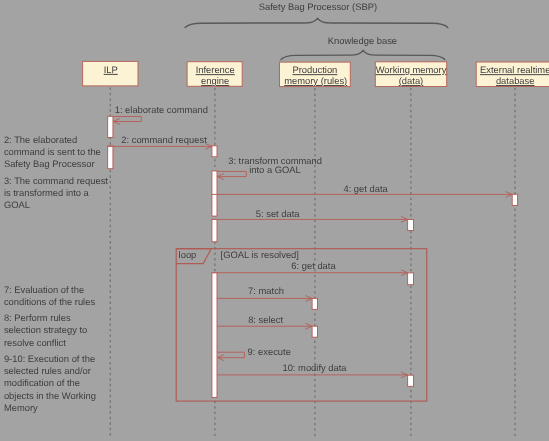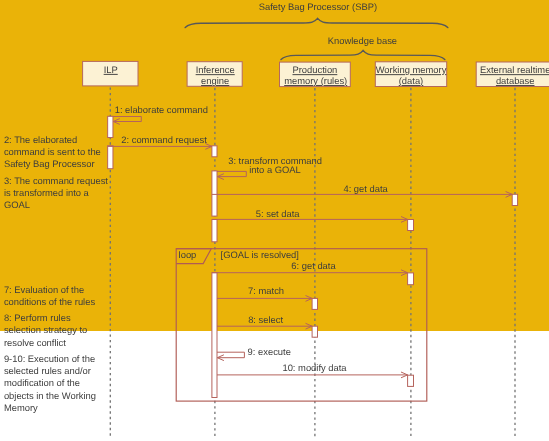--- a/index.html
+++ b/index.html
@@ -1,21 +1,21 @@
 <!DOCTYPE html>
 <html><head>
 <meta charset="utf-8">
 <title>Safety Bag Processor sequence diagram</title>
 <style>
   html,body{margin:0;padding:0;background:#ffffff;}
   body{width:549px;height:441px;overflow:hidden;
        font-family:"Liberation Sans",sans-serif;color:#3d3d3d;
        -webkit-font-smoothing:antialiased;
        text-rendering:geometricPrecision;}
-  #stage{position:relative;width:549px;height:331px;background:#eab308;}
+  #stage{position:relative;width:549px;height:441px;background:#a3a3a3;}
   svg#diagram{position:absolute;left:0;top:0;display:block;}
   text{font-family:"Liberation Sans",sans-serif;font-size:9.4px;fill:#3d3d3d;-webkit-font-smoothing:antialiased;font-smooth:never;}
   svg{shape-rendering:geometricPrecision;}
   svg#diagram{filter:opacity(1);}
   text.ll{font-size:9.4px;fill:#3d3d3d;}
   .lifeline{stroke:#737373;stroke-width:1.3;stroke-dasharray:2.4 3.09;fill:none;}
   .hbox{fill:#fcf2d4;stroke:#b5685d;stroke-width:1;}
   .act{fill:#ffffff;stroke:#b5635c;stroke-width:1;}
   .msg{stroke:#b5635c;stroke-width:1;fill:none;stroke-linejoin:miter;stroke-linecap:butt;}
   .frame{stroke:#b05b54;stroke-width:1.15;fill:none;}

